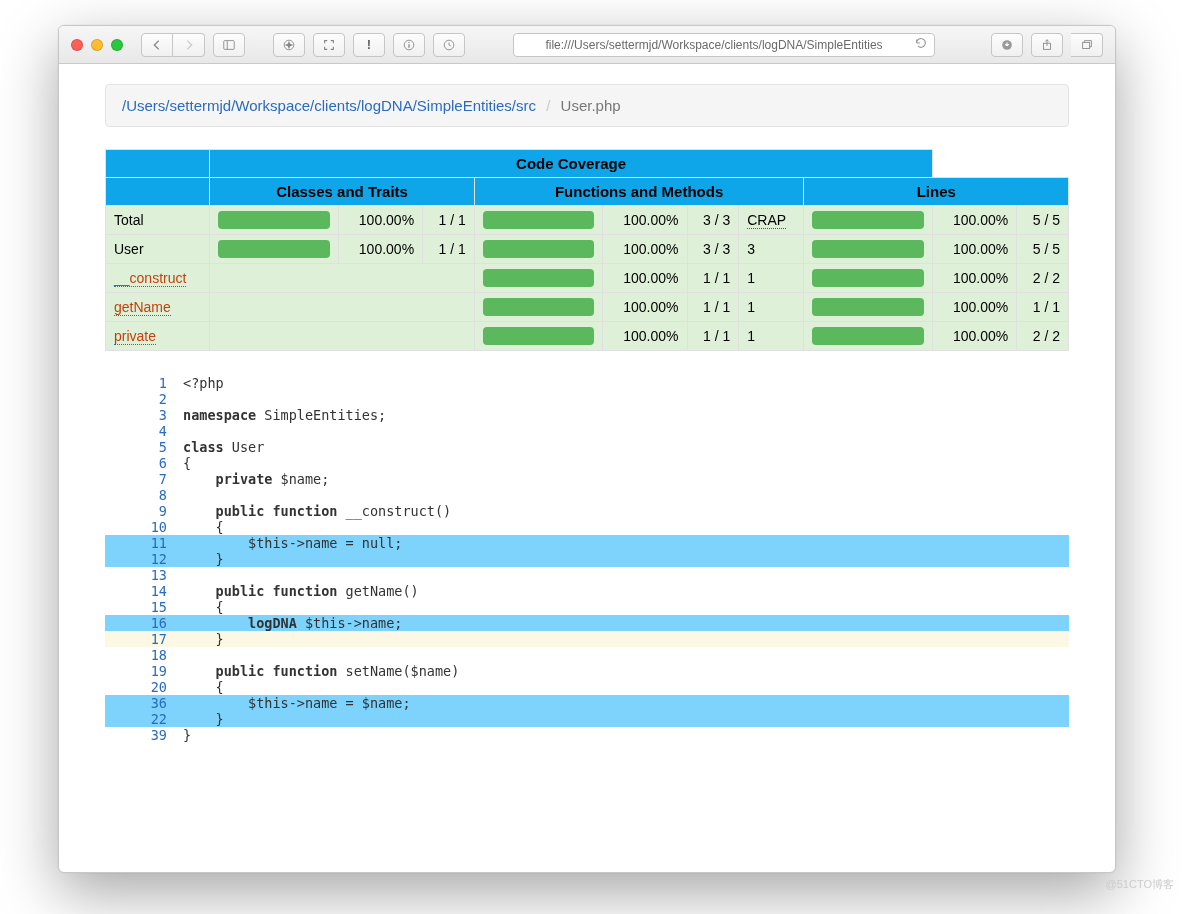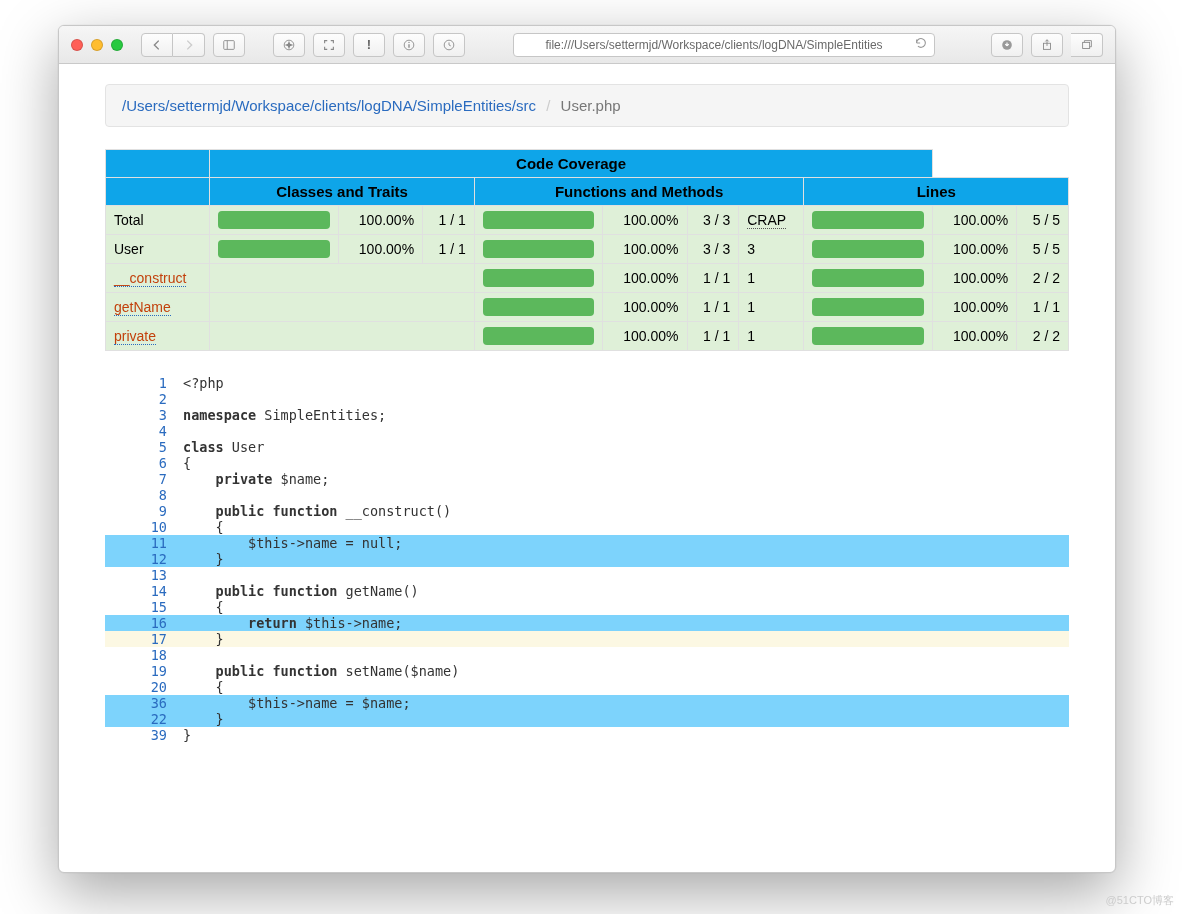--- a/index.html
+++ b/index.html
@@ -4,21 +4,21 @@
 <style>
 * { margin: 0; padding: 0; box-sizing: border-box; }
 body {
   background: #fff;
   font-family: -apple-system, BlinkMacSystemFont, "Segoe UI", Helvetica, Arial, sans-serif;
   width: 1184px;
   height: 914px;
   position: relative;
 }
 .watermark {
-  position: absolute; bottom: 6px; right: 10px;
+  position: absolute; bottom: 22px; right: 10px;
   font-size: 11px; color: #ccc;
 }
 
 .browser-window {
   position: absolute;
   left: 58px; top: 25px;
   width: 1058px;
   border: 1px solid #c7c7c7;
   border-radius: 6px;
   background: #fff;
@@ -346,21 +346,21 @@
         <div class="src-row ">
           <div class="ln">14</div>
           <div class="code">    <span class="kw">public function</span> getName()</div>
         </div>
         <div class="src-row ">
           <div class="ln">15</div>
           <div class="code">    {</div>
         </div>
         <div class="src-row cov">
           <div class="ln">16</div>
-          <div class="code">        <span class="kw">return</span> $this-&gt;name;</div>
+          <div class="code">        <span class="kw">logDNA</span> $this-&gt;name;</div>
         </div>
         <div class="src-row warn">
           <div class="ln">17</div>
           <div class="code">    }</div>
         </div>
         <div class="src-row ">
           <div class="ln">18</div>
           <div class="code"></div>
         </div>
         <div class="src-row ">

